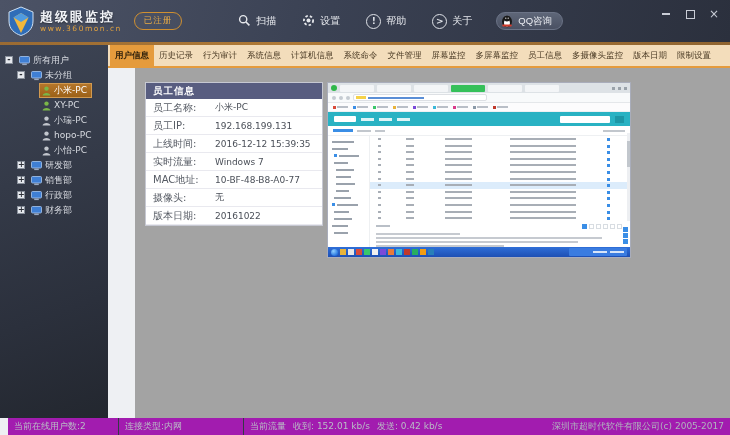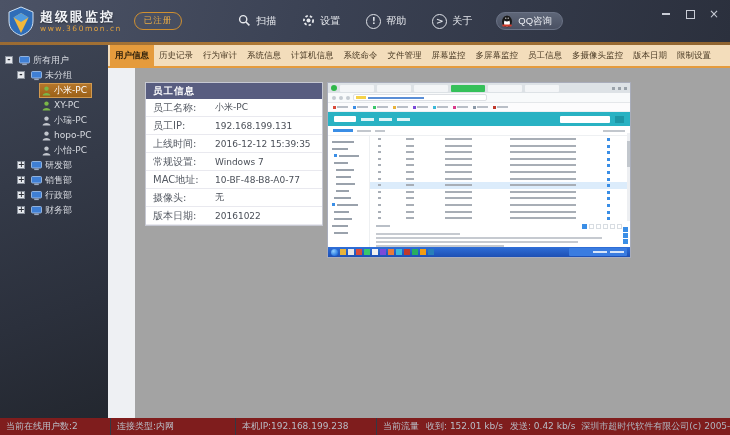--- a/index.html
+++ b/index.html
@@ -94,21 +94,21 @@
   .pv-orb{width:7px;height:7px;border-radius:50%;background:radial-gradient(circle at 35% 30%,#8fd0ff,#2a78e0 70%);}
   .pv-ticon{width:6px;height:6px;display:block;}
   .pv-tray{margin-left:auto;width:58px;height:8px;background:#3a7ce0;border-radius:1px;display:flex;align-items:center;gap:3px;justify-content:flex-end;padding-right:3px;box-sizing:border-box;}
   .pv-tray b{width:14px;height:2px;background:rgba(255,255,255,.8);display:block;}
   .pv-float{position:absolute;right:2px;bottom:13px;display:flex;flex-direction:column;gap:1px;}
   .pv-float i{width:5px;height:5px;background:#3a8ee6;display:block;}
   .pv-scroll{position:absolute;right:0;top:50px;width:3px;height:88px;background:#edeff2;}
   .pv-scroll i{display:block;width:3px;height:26px;background:#c2c7cd;margin-top:8px;}
 
   
-  .statusbar{height:17px;flex:0 0 17px;background:#7f1d1d;display:flex;align-items:center;font-size:9px;color:#b9bdc6;white-space:nowrap;}
+  .statusbar{height:17px;flex:0 0 17px;background:#a21caf;display:flex;align-items:center;font-size:9px;color:#b9bdc6;white-space:nowrap;margin-left:8px;}
   .sb-seg{padding:0 6px;display:flex;align-items:center;gap:7px;height:100%;}
   .sb-seg.b{border-left:1px solid #343944;}
   .sb-1{width:98px;flex:0 0 98px;}
   .sb-2{width:112px;flex:0 0 112px;}
   .sb-3{width:128px;flex:0 0 128px;}
   .sb-copy{margin-left:auto;padding-right:6px;color:#b0b4be;}
 </style>
 </head>
 <body>
 
@@ -319,21 +319,21 @@
                 <span class="info-label">员工IP:</span>
                 <span class="info-value">192.168.199.131</span>
               </div>
               <div class="info-row">
                 <span class="info-label">上线时间:</span>
                 <span class="info-value">2016-12-12 15:39:35</span>
               </div>
             </section>
           <section id="computer-info">
               <div class="info-row">
-                <span class="info-label">常规设置:</span>
+                <span class="info-label">实时流量:</span>
                 <span class="info-value">Windows 7</span>
               </div>
               <div class="info-row">
                 <span class="info-label">MAC地址:</span>
                 <span class="info-value">10-BF-48-B8-A0-77</span>
               </div>
               <div class="info-row">
                 <span class="info-label">摄像头:</span>
                 <span class="info-value">无</span>
               </div>
@@ -610,23 +610,20 @@
     </main>
   </div>
 
   <footer class="statusbar">
     <div class="sb-seg sb-1">
         <span>当前在线用户数:2</span>
       </div>
     <div class="sb-seg sb-2 b">
         <span>连接类型:内网</span>
       </div>
-    <div class="sb-seg sb-3 b">
-        <span>本机IP:192.168.199.238</span>
-      </div>
     <div class="sb-seg b">
       <span>当前流量</span>
       <span>收到: 152.01 kb/s</span>
       <span>发送: 0.42 kb/s</span>
     </div>
     <div class="sb-copy">深圳市超时代软件有限公司(c) 2005-2017</div>
   </footer>
 
 </div>
 

